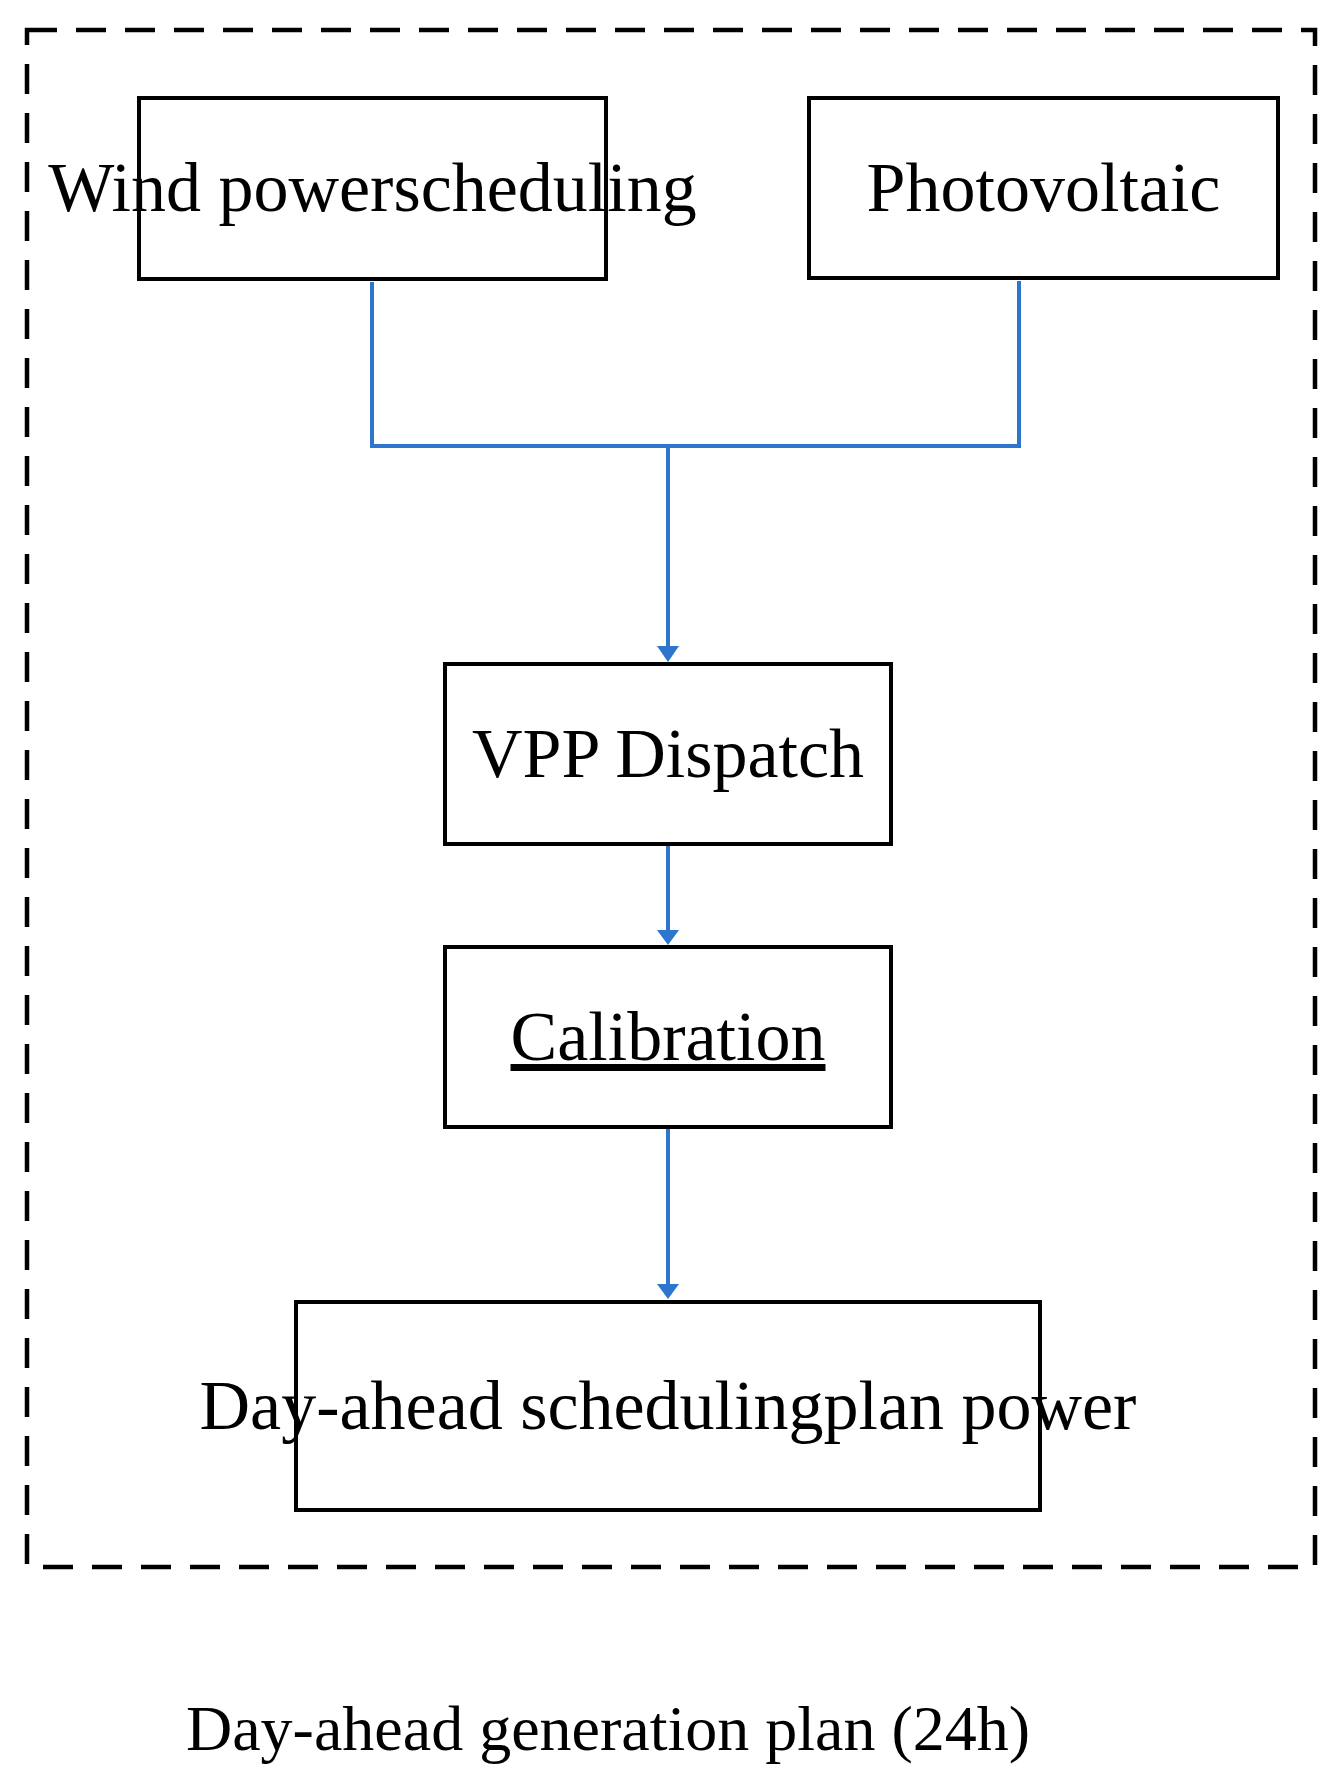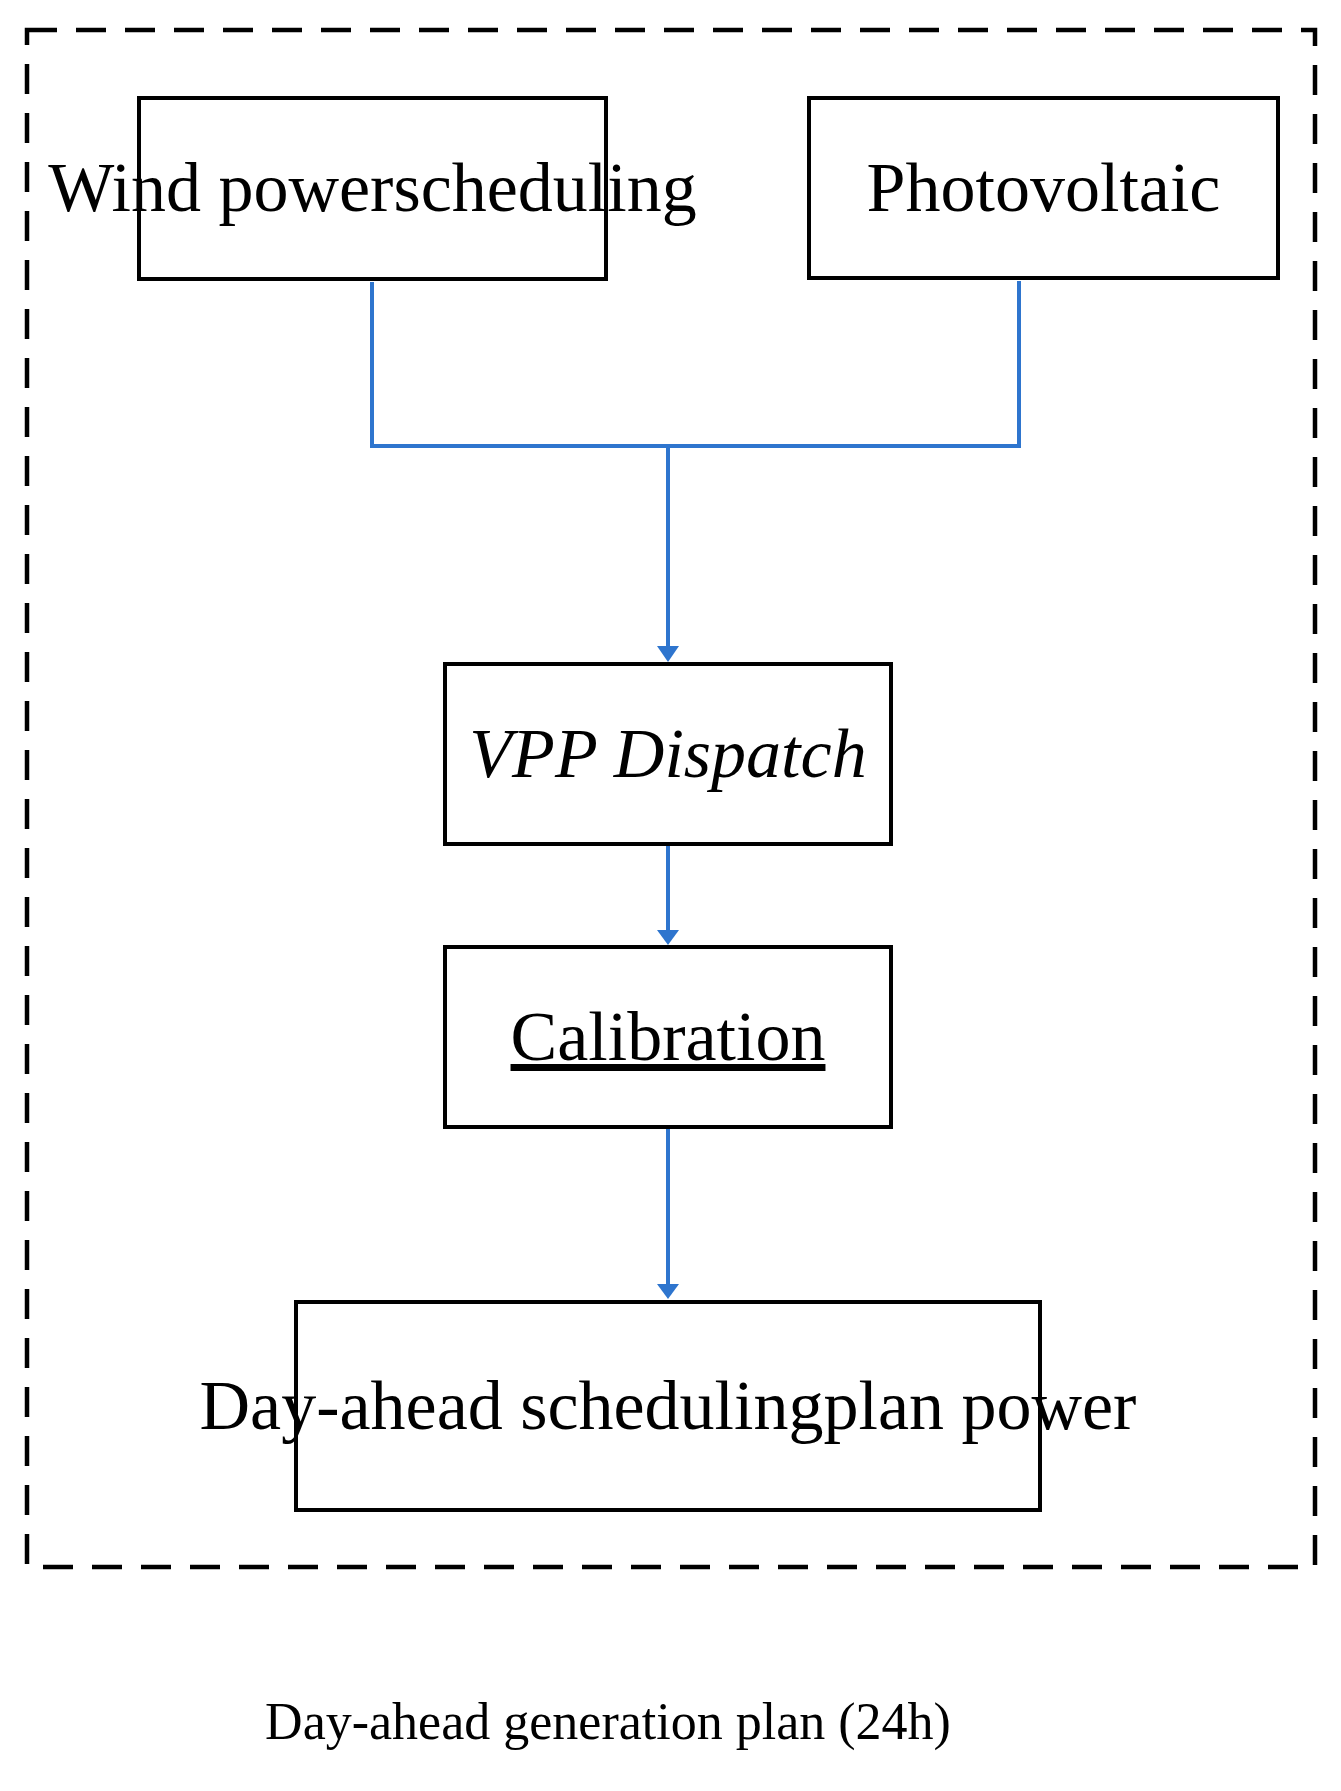--- a/index.html
+++ b/index.html
@@ -35,30 +35,30 @@
     text-align: center;
     font-size: 70px;
     line-height: 1.18;
   }
   .node .label-line {
     display: block;
     white-space: nowrap;
   }
   .node-wind        { left: 137px; top:  96px; width: 471px; height: 185px; }
   .node-pv          { left: 783px; top:  96px; width: 473px; height: 184px; margin-left: 24px; }
-  .node-vpp         { left: 443px; top: 662px; width: 450px; height: 184px; font-style: italic; }
+  .node-vpp         { left: 443px; top: 662px; width: 450px; height: 184px; }
   .node-calibration { left: 443px; top: 945px; width: 450px; height: 184px; text-decoration: underline; }
   .node-dayahead    { left: 294px; top: 1300px; width: 748px; height: 212px; }
   .figure-caption {
     position: absolute;
     left: 0;
     top: 1692px;
     width: 1216px;
     text-align: center;
-    font-size: 52px;
+    font-size: 64px;
     line-height: 1.15;
   }
 </style>
 </head>
 <body>
 
 <div class="canvas">
 
   <svg class="connector-layer" viewBox="0 0 1341 1791" xmlns="http://www.w3.org/2000/svg" aria-hidden="true">
 

